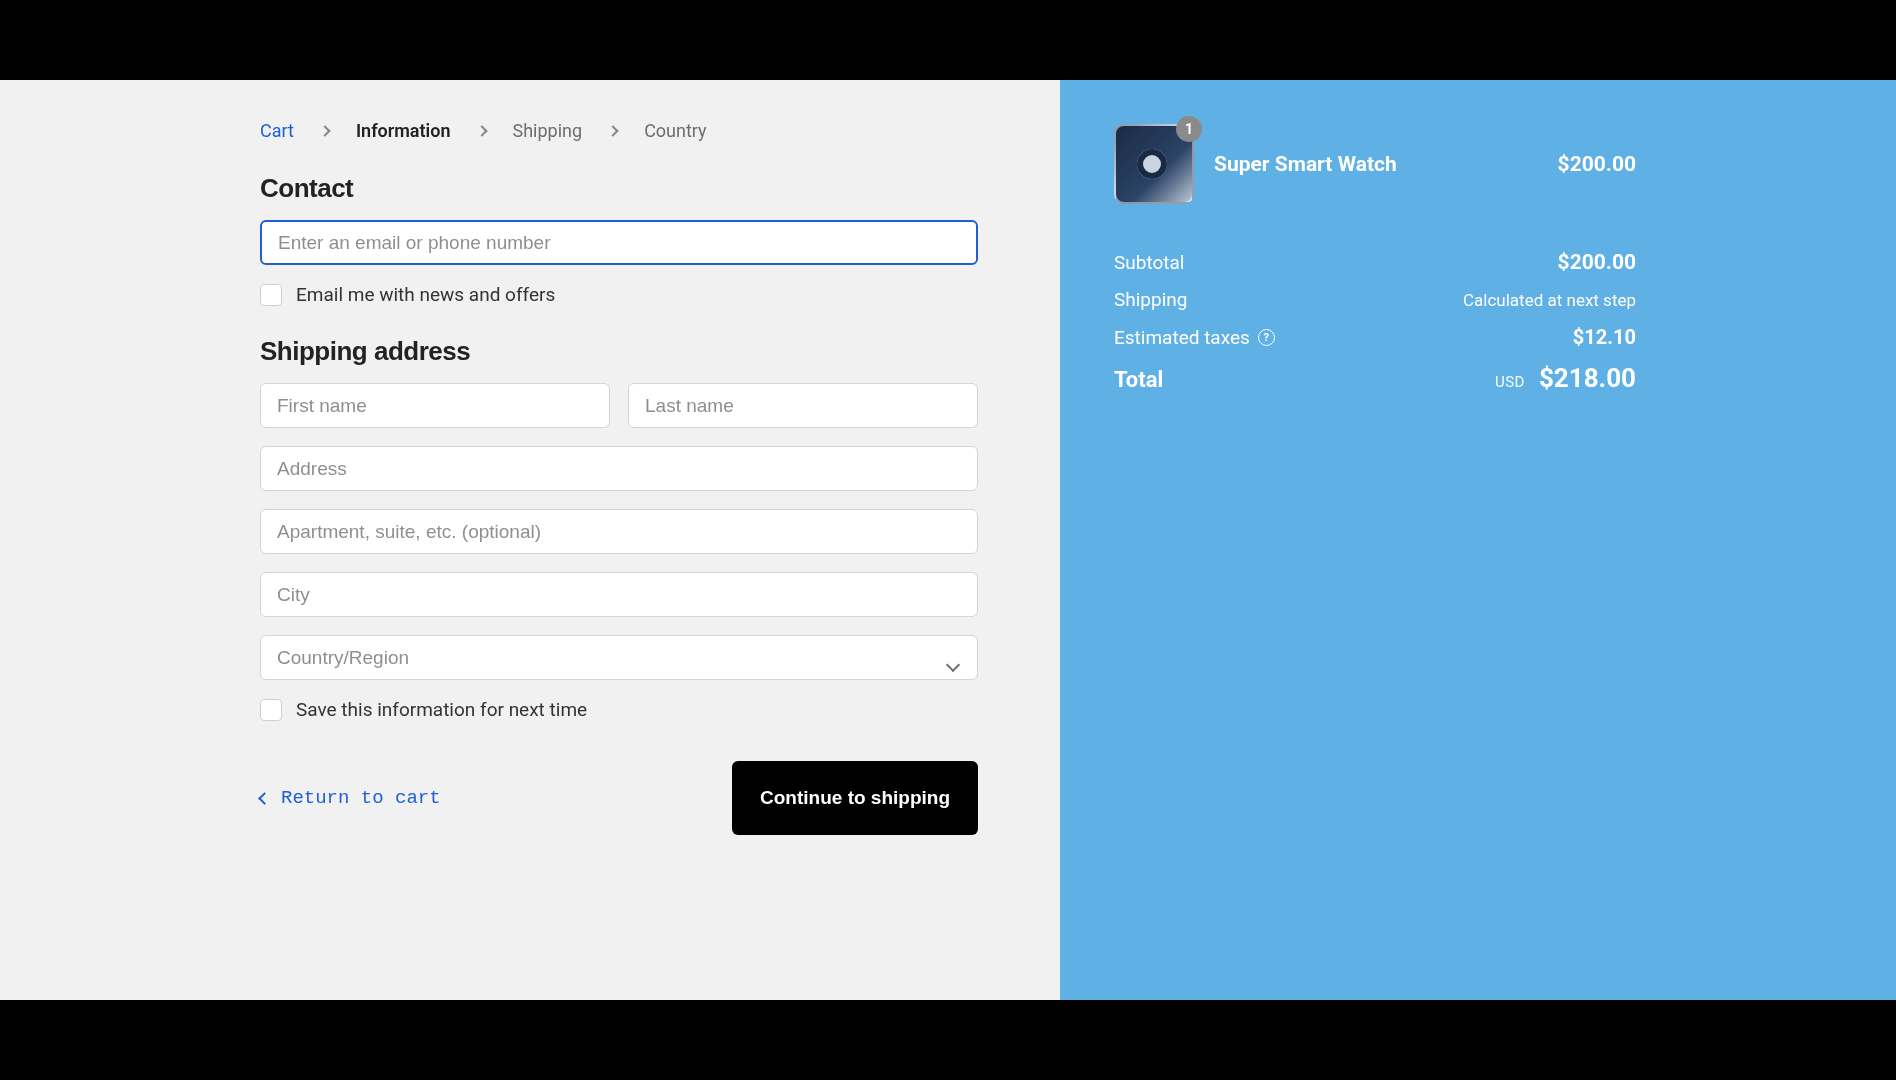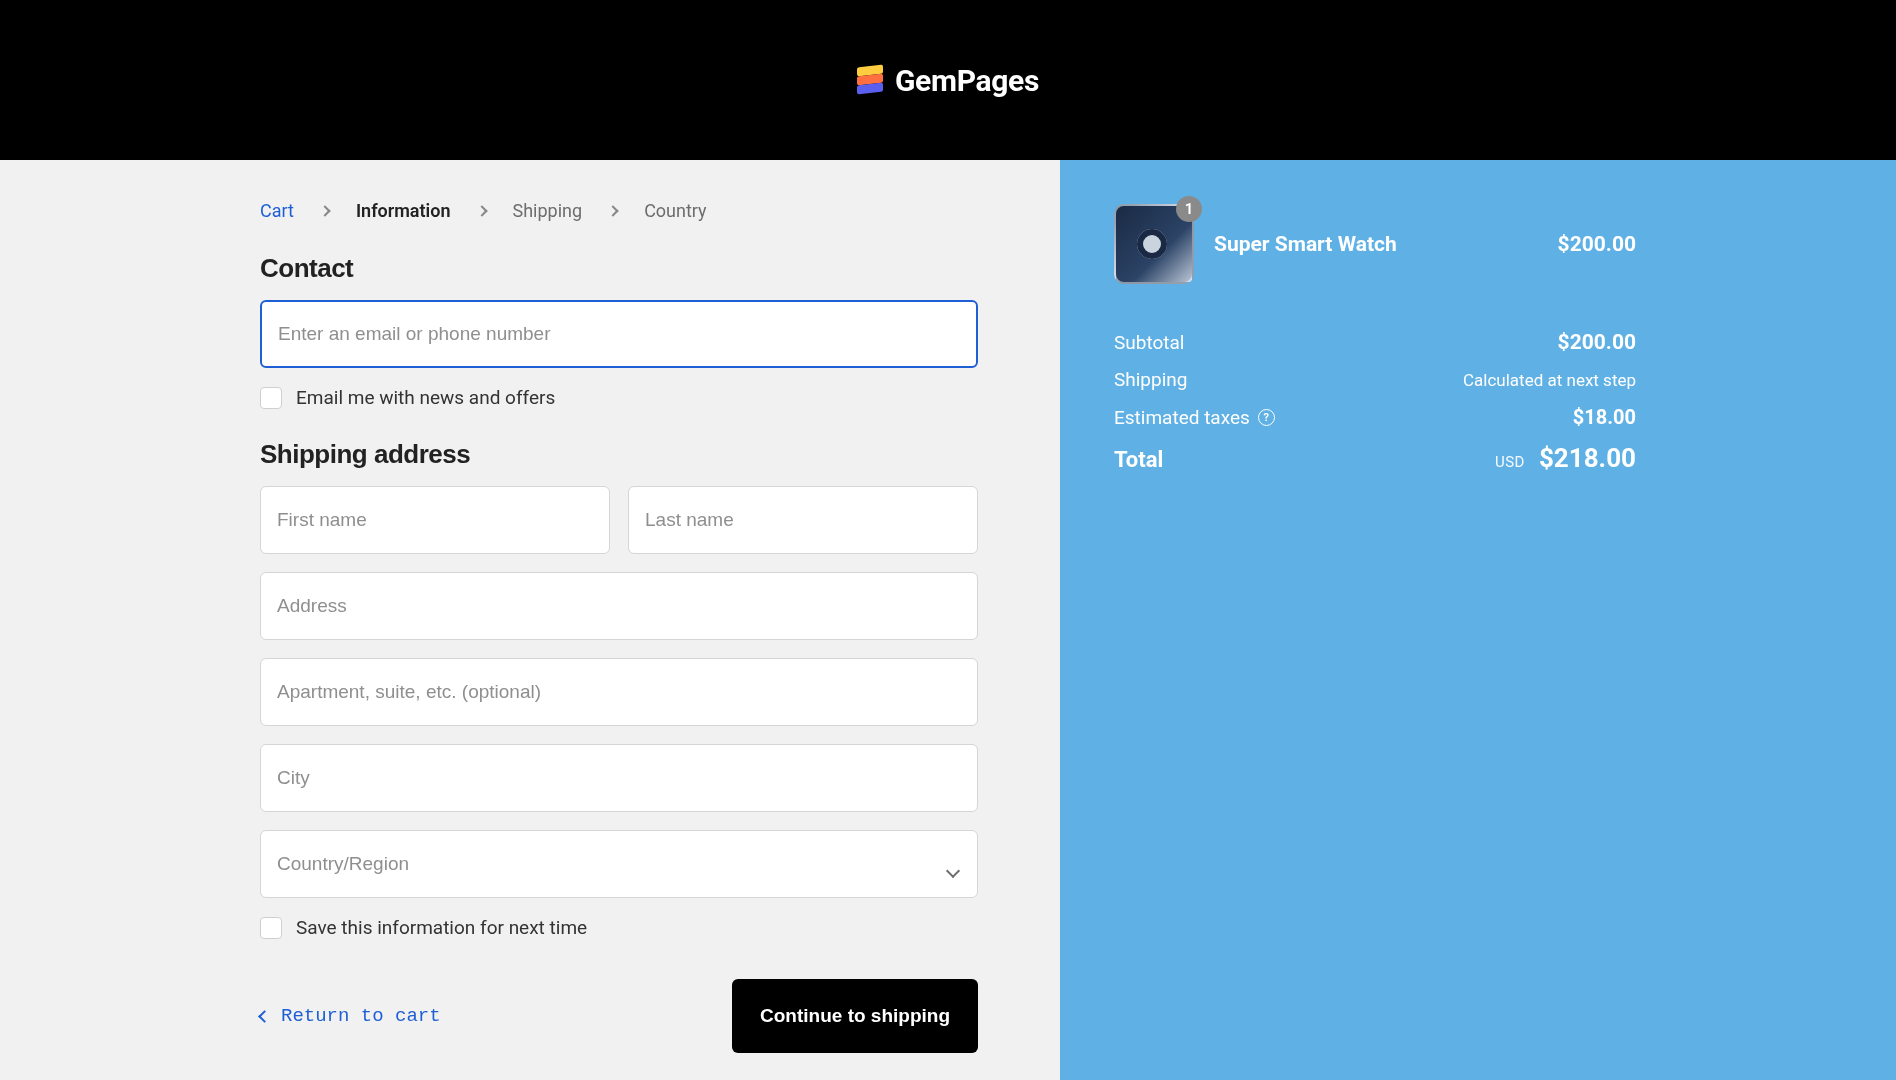--- a/index.html
+++ b/index.html
@@ -23,21 +23,21 @@
 .breadcrumb { display:flex; align-items:center; gap: 27px; font-size: 18px; margin-bottom: 32px; }
 .bc-link { color: #1f5fd6; cursor: pointer; }
 .bc-current { color: #222; font-weight: 600; }
 .bc-other { color: #6d6d6d; }
 .bc-sep { color: #6d6d6d; display:inline-flex; }
 .chev { width: 8px; height: 8px; border-right: 2px solid #888; border-bottom: 2px solid #888; transform: rotate(-45deg); }
 
 h2.section { font-family: 'Arial Narrow', Arial, sans-serif; font-stretch: condensed; font-size: 26px; font-weight: 700; color: #222; margin-bottom: 16px; letter-spacing: -0.5px; }
 h2.section.shipping { margin-top: 30px; }
 
-.input { width: 100%; height: 68px; background: #fff; border: 1px solid #d5d5d5; border-radius: 6px; padding: 0 16px; font-size: 19px; color: #333; outline: none; margin-bottom: 18px; }
+.input { width: 100%; height: 45px; background: #fff; border: 1px solid #d5d5d5; border-radius: 6px; padding: 0 16px; font-size: 19px; color: #333; outline: none; margin-bottom: 18px; }
 .input::placeholder { color: #8f8f8f; }
 .input.focused { border: 2px solid #1f5fd6; }
 
 .row2 { display:flex; gap: 18px; }
 .row2 .input { flex:1; }
 
 .select-wrap { position: relative; }
 .select-wrap .chev-down { position:absolute; right:20px; top:50%; width:10px; height:10px; border-right:2px solid #6d6d6d; border-bottom:2px solid #6d6d6d; transform: translateY(-70%) rotate(45deg); pointer-events:none; }
 
 .check-row { display:flex; align-items:center; gap: 14px; font-size: 19px; color: #333; margin-bottom: 10px; }
@@ -69,30 +69,20 @@
 .total-row .amt { font-size: 26px; font-weight: 700; }
 
 
 .content-wrap { background:#000; flex:1; display:flex; align-items:center; }
 .content { height: 920px; }
 </style>
 </head>
 <body>
 
 <div class="page">
-  <div class="header">
-    <div class="logo-wrap">
-      <div class="logo-mark">
-        <div class="s1"></div>
-          <div class="s2"></div>
-          <div class="s3"></div>
-      </div>
-      <div class="logo-text">GemPages</div>
-    </div>
-  </div>
 
   <div class="content-wrap">
   <div class="content">
 
     <div class="left">
       <div class="left-inner">
 
         <div class="breadcrumb">
           <span class="bc-link">Cart</span>
           <span class="bc-sep">
@@ -161,21 +151,21 @@
       </div>
       <div class="sum-row small">
         <span class="lbl">Shipping</span>
         <span class="val">Calculated at next step</span>
       </div>
       <div class="sum-row tax">
         <span class="lbl">
           <span>Estimated taxes</span>
           <span class="info-icon">?</span>
         </span>
-        <span class="val">$18.00</span>
+        <span class="val">$12.10</span>
       </div>
       <div class="total-row">
         <span class="lbl">Total</span>
         <span class="right-val">
           <span class="cur">USD</span>
           <span class="amt">$218.00</span>
         </span>
       </div>
     </div>
 

